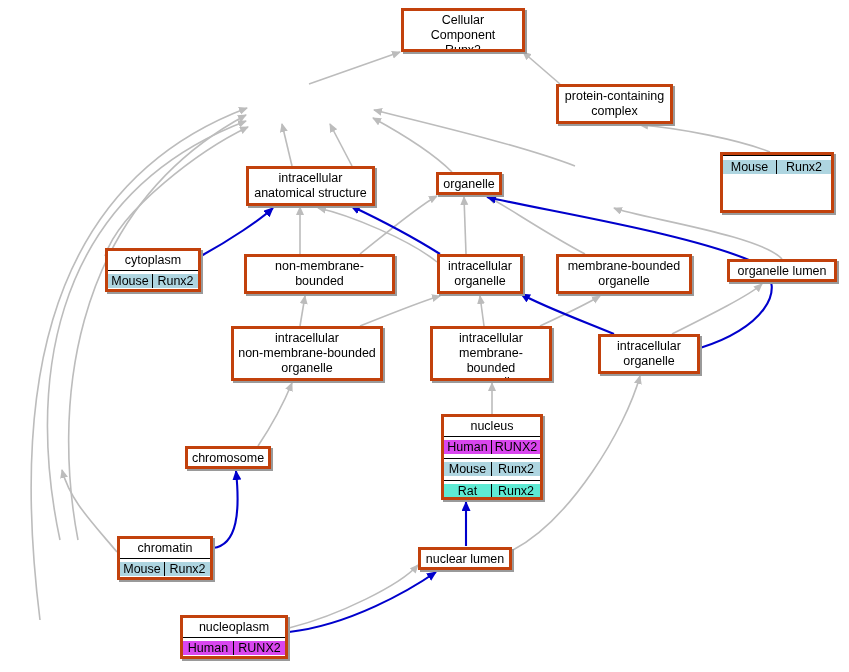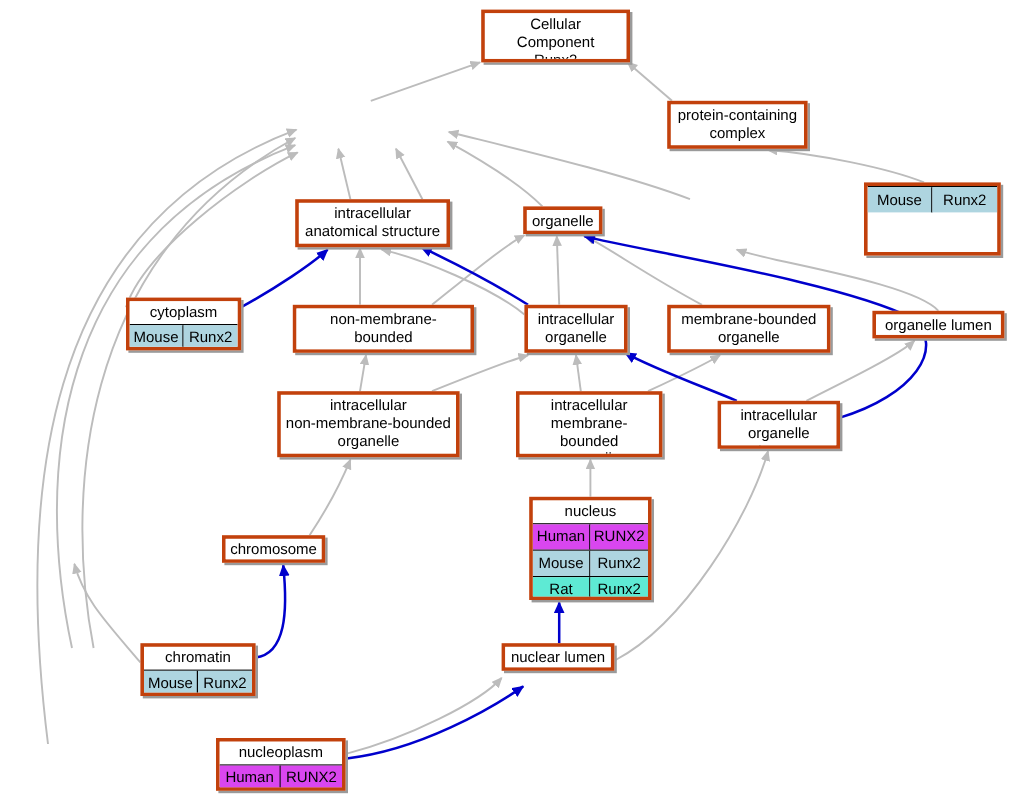--- a/index.html
+++ b/index.html
@@ -44,20 +44,21 @@
     line-height: 1.18;
     padding: 2px 4px;
     background: #ffffff;
     white-space: pre-line;
   }
   .ann-row {
     display: flex;
     border-top: 1px solid #000000;
     height: 21px;
     flex: 0 0 21px;
+    align-items: center;
   }
   .ann-cell {
     flex: 1 1 50%;
     display: flex;
     align-items: center;
     justify-content: center;
     font-size: 12.5px;
     color: #000000;
     box-sizing: border-box;
   }
@@ -247,21 +248,21 @@
   </div>
 
   <div class="node" style="left:117px;top:536px;width:96px;height:44px;">
     <div class="node-title">chromatin</div>
     <div class="ann-row">
       <div class="ann-cell left sp-mouse">Mouse</div>
       <div class="ann-cell sp-mouse">Runx2</div>
     </div>
   </div>
 
-  <div class="node" style="left:418px;top:536px;width:94px;height:23px;">
+  <div class="node" style="left:418px;top:547px;width:94px;height:23px;">
     <div class="node-title">nuclear lumen</div>
   </div>
 
   <div class="node" style="left:180px;top:615px;width:108px;height:44px;">
     <div class="node-title">nucleoplasm</div>
     <div class="ann-row">
       <div class="ann-cell left sp-human">Human</div>
       <div class="ann-cell sp-human">RUNX2</div>
     </div>
   </div>

